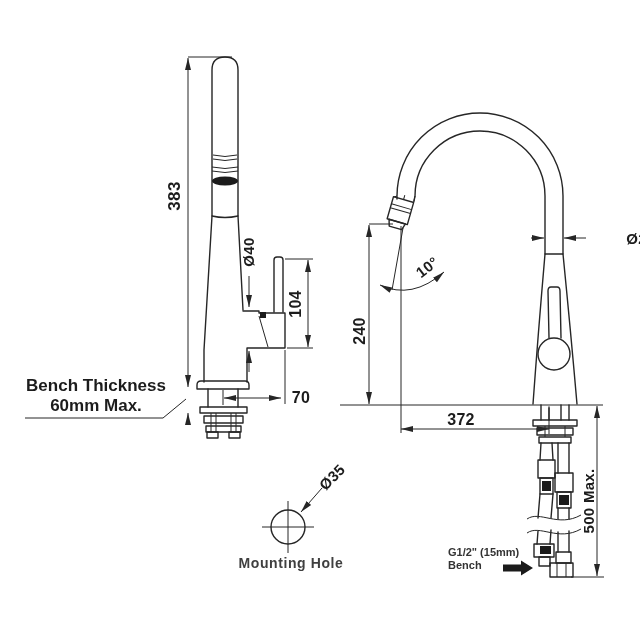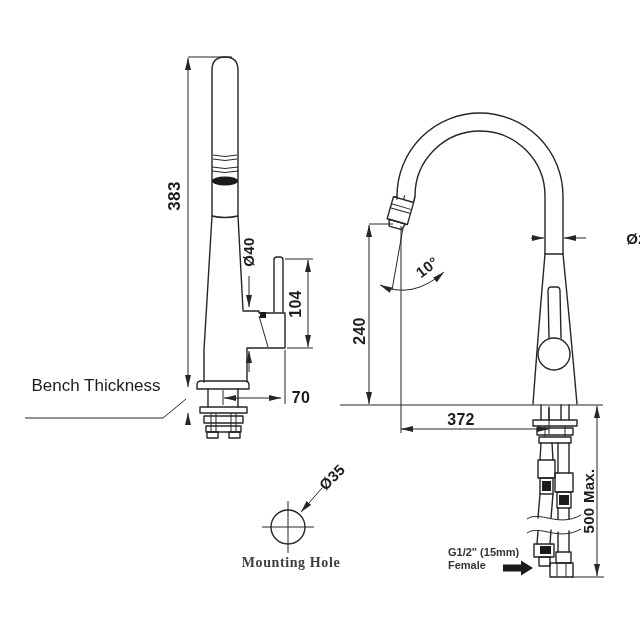--- a/index.html
+++ b/index.html
@@ -6,24 +6,24 @@
   #stage{position:relative;width:640px;height:640px;background:#ffffff;overflow:hidden;
          font-family:"Liberation Sans",sans-serif;}
   #drawing{position:absolute;left:0;top:0;}
   .lbl{position:absolute;color:#1c1c1c;font-weight:bold;white-space:nowrap;
        transform:translate(-50%,-50%);letter-spacing:.3px;}
   .r90{transform:translate(-50%,-50%) rotate(-90deg);}
   .r45{transform:translate(-50%,-50%) rotate(-45deg);}
   .r38{transform:translate(-50%,-50%) rotate(-38deg);}
   .f17{font-size:17px;} .f16{font-size:16px;} .f15{font-size:15px;} .f14{font-size:14px;}
   #bench-note{position:absolute;left:20px;top:376px;width:152px;text-align:center;
-       color:#1c1c1c;font-weight:normal;font-size:17px;line-height:20px;}
+       color:#1c1c1c;font-weight:bold;font-size:17px;line-height:20px;}
   #conn-note{position:absolute;left:448px;top:546px;color:#333;font-weight:bold;
        font-size:11px;line-height:12.5px;}
-  .gray{color:#3f3f3f;font-weight:bold;letter-spacing:.6px;font-family:Liberation Serif, serif;}
+  .gray{color:#3f3f3f;font-weight:bold;letter-spacing:.6px;}
   svg .s{stroke:#262626;fill:none;stroke-width:1.4;stroke-linecap:round;stroke-linejoin:round;}
   svg .t{stroke:#262626;fill:none;stroke-width:1;}
   svg .f{fill:#1b1b1b;stroke:none;}
 </style>
 </head>
 <body>
 
 <div id="stage">
 
   <svg id="drawing" width="640" height="640" viewBox="0 0 640 640">
@@ -161,29 +161,30 @@
     </g>
   </svg>
 
   <div class="lbl f17 r90" style="left:175px;top:196px">383</div>
   <div class="lbl f15 r90" style="left:248px;top:252px">Ø40</div>
   <div class="lbl f16 r90" style="left:296px;top:304px">104</div>
   <div class="lbl f16" style="left:301px;top:398px">70</div>
 
   <div id="bench-note">
     <div>Bench Thickness</div>
+    <div>60mm Max.</div>
   </div>
 
   <div class="lbl f15 r45" style="left:332px;top:477px">Ø35</div>
   <div class="lbl f14 gray" style="left:291px;top:563px">Mounting Hole</div>
 
   <div class="lbl f15" style="left:641px;top:238px">Ø24</div>
   <div class="lbl f15 r38" style="left:427px;top:267px">10°</div>
   <div class="lbl f16 r90" style="left:360px;top:331px">240</div>
   <div class="lbl f16" style="left:461px;top:420px">372</div>
   <div class="lbl f15 r90" style="left:588px;top:501px">500 Max.</div>
 
   <div id="conn-note">
     <div>G1/2" (15mm)</div>
-    <div>Female</div>
+    <div>Bench</div>
   </div>
 
 </div>
 
 </body></html>

